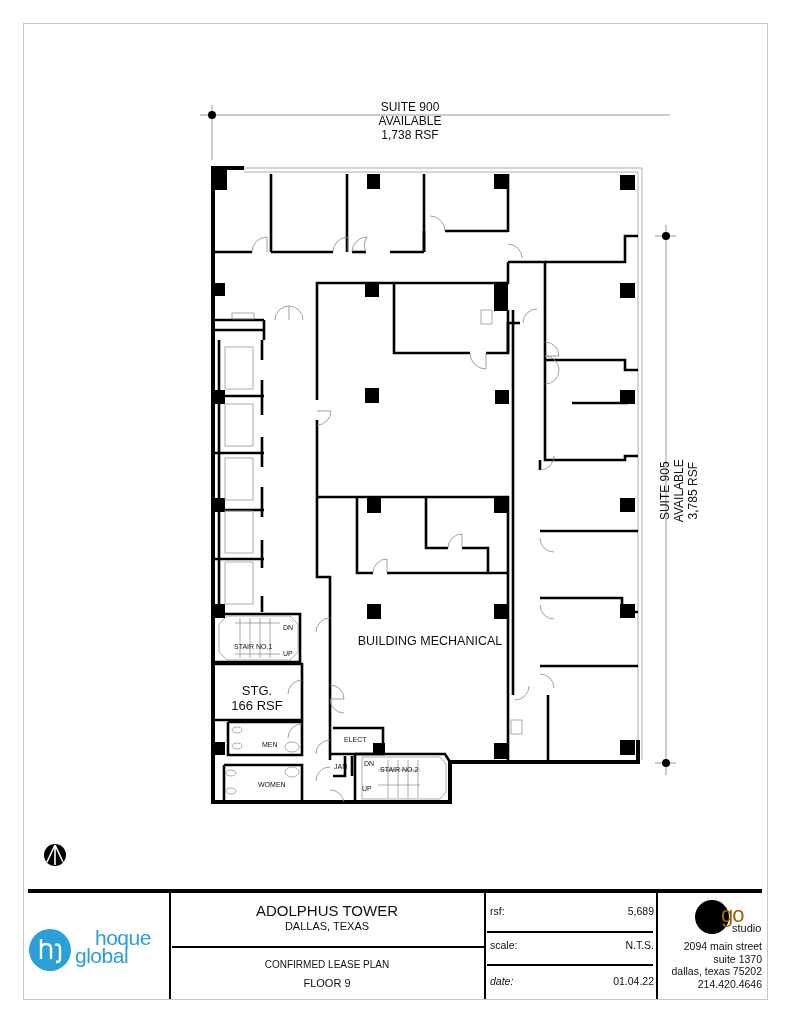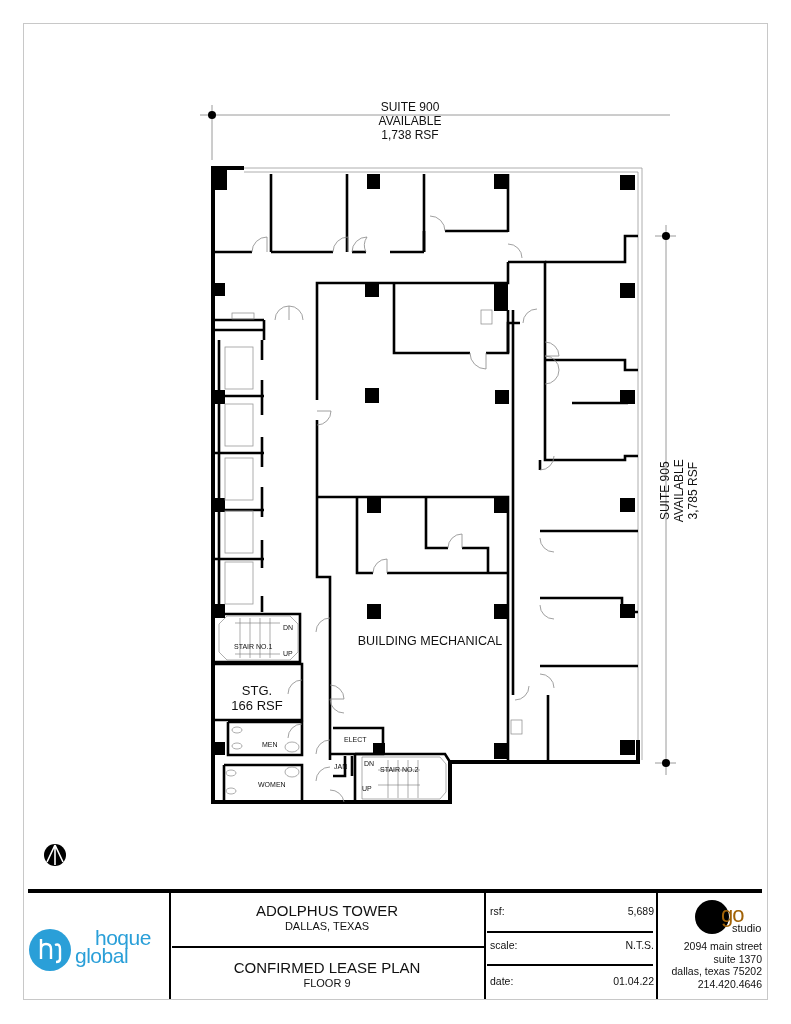--- a/index.html
+++ b/index.html
@@ -13,21 +13,21 @@
   .bm { font-size:12.5px; left:345px; top:634px; width:170px; text-align:center; }
   .stg { font-size:13px; left:214px; top:684px; width:86px; text-align:center; line-height:1.15; }
   
   #titleblock { position:absolute; left:28px; top:889px; width:734px; height:110px; }
   .tb-topline { position:absolute; left:0; top:0; width:734px; height:4px; background:#000; }
   .tb-vline { position:absolute; top:4px; width:2px; height:106px; background:#000; }
   .tb-hline { position:absolute; height:2px; background:#000; }
   .tb-text { position:absolute; text-align:center; }
   .proj-name { left:142px; top:13px; width:314px; font-size:15px; }
   .proj-loc { left:142px; top:31px; width:314px; font-size:11px; }
-  .plan-title { left:142px; top:70px; width:314px; font-size:15px; }
+  .plan-title { left:142px; top:70px; width:314px; font-size:10px; }
   .plan-floor { left:142px; top:88px; width:314px; font-size:11px; }
   .kv-label { position:absolute; left:462px; font-size:10.5px; }
   .kv-value { position:absolute; left:520px; width:106px; text-align:right; font-size:10.5px; }
   .studio-addr { position:absolute; left:630px; width:104px; text-align:right; font-size:10.5px; line-height:1.2; top:51px; }
   .hg-text { position:absolute; color:#2a9fd8; font-size:21px; line-height:0.9; letter-spacing:-0.5px; }
 </style>
 </head>
 <body>
 
 <div id="sheet"></div>
@@ -277,21 +277,21 @@
 
   <div class="tb-text proj-name">ADOLPHUS TOWER</div>
   <div class="tb-text proj-loc">DALLAS, TEXAS</div>
   <div class="tb-text plan-title">CONFIRMED LEASE PLAN</div>
   <div class="tb-text plan-floor">FLOOR 9</div>
 
   <div class="kv-label" style="top:16px;">rsf:</div>
   <div class="kv-value" style="top:16px;">5,689</div>
   <div class="kv-label" style="top:50px;">scale:</div>
   <div class="kv-value" style="top:50px;">N.T.S.</div>
-  <div class="kv-label" style="top:86px;">date:</div>
+  <div class="kv-label" style="top:86px;font-style:italic;">date:</div>
   <div class="kv-value" style="top:86px;">01.04.22</div>
 
   <div>
     <div style="position:absolute;left:667px;top:11px;width:34px;height:34px;border-radius:50%;background:#000;"></div>
     <div style="position:absolute;left:669px;top:11px;color:#a16207;font-size:22px;line-height:30px;letter-spacing:-1px;padding-left:24px;">go</div>
     <div style="position:absolute;left:704px;top:33px;font-size:11px;">studio</div>
   </div>
   <div class="studio-addr">
     <div>2094 main street</div>
     <div>suite 1370</div>

